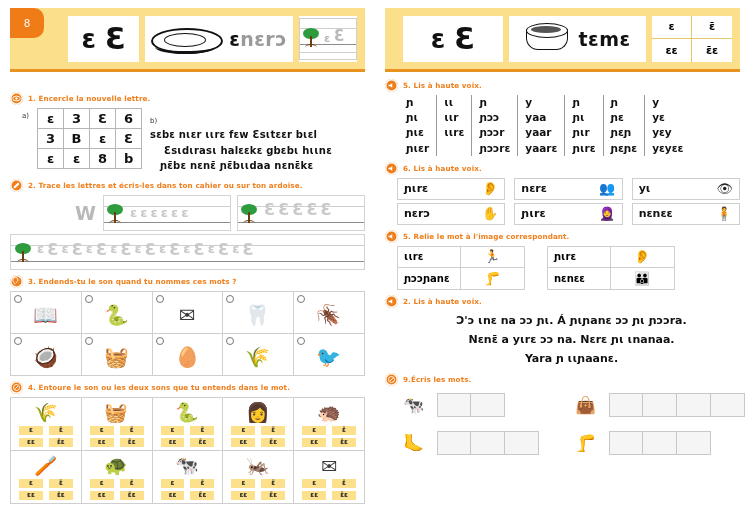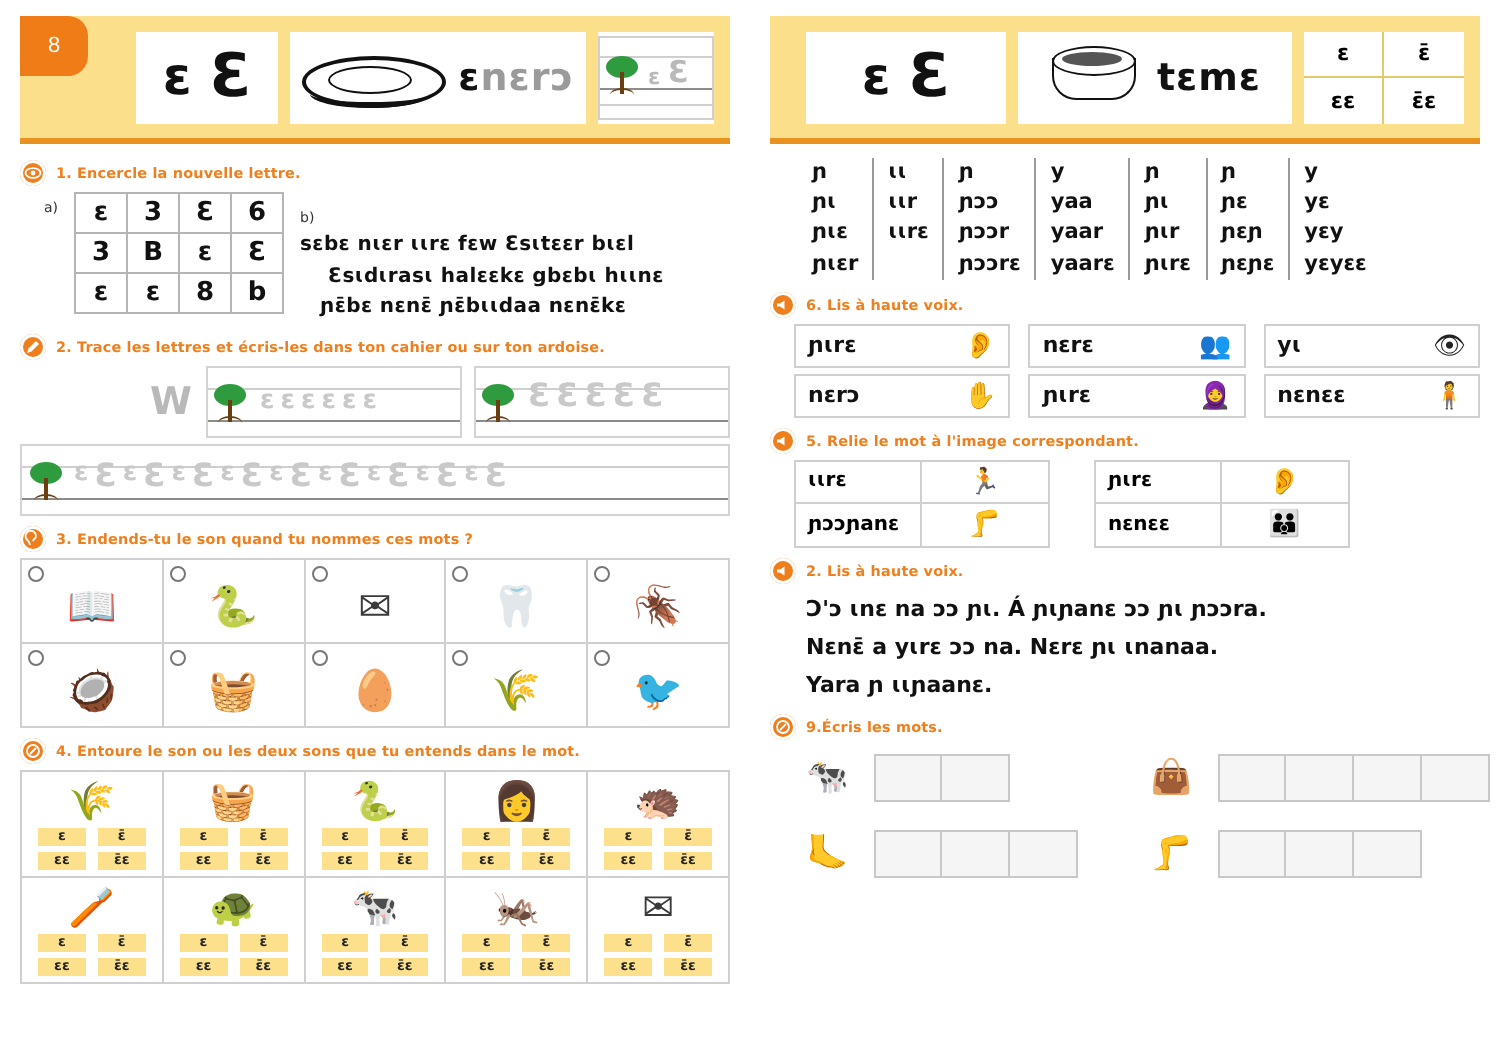--- a/index.html
+++ b/index.html
@@ -121,21 +121,21 @@
 
   .match{display:flex;gap:22px;padding-left:12px;}
   .mgrp{display:flex;}
   .mcol{display:flex;flex-direction:column;}
   .mcell{border:1px solid #cfcfcf;width:64px;height:22px;box-sizing:border-box;
          display:flex;align-items:center;padding-left:6px;font-size:10px;font-weight:bold;background:#fff;}
   .mcell.pic{justify-content:center;padding-left:0;font-size:13px;}
   .mcell+.mcell{border-top:none;}
   .mcol+.mcol .mcell{border-left:none;}
 
-  .read8{padding-left:18px;font-size:11px;line-height:1.75;color:#111;font-weight:bold;}
+  .read8{padding-left:18px;font-size:11px;line-height:1.75;color:#111;font-weight:bold;text-align:center;}
 
   .ex9wrap{display:flex;gap:30px;padding-left:12px;margin-top:4px;}
   .ex9col{display:flex;flex-direction:column;gap:8px;}
   .ex9row{display:flex;align-items:center;gap:6px;}
   .ex9pic{width:34px;height:30px;display:flex;align-items:center;justify-content:center;font-size:17px;color:#333;}
   .ex9boxes{display:flex;}
   .ex9boxes span{width:34px;height:24px;border:1px solid #c8c8c8;background:#f5f5f5;box-sizing:border-box;}
   .ex9boxes span+span{border-left:none;}
 </style>
 </head>
@@ -169,21 +169,21 @@
               <span class="crown"></span>
               <span class="trunk"></span>
               <span class="root"></span>
             </span>
           <span class="ghost" style="left:24px;top:13px;font-size:11px">ɛ</span>
           <span class="ghost" style="left:34px;top:8px;font-size:15px">Ɛ</span>
         </span>
       </div>
     </div>
 
-    <div class="ex" style="margin-top:8px">
+    <div class="ex" style="margin-top:20px">
       <div class="exhead">
         <span class="badge">
           <svg width="9" height="9" viewBox="0 0 12 12">
               <ellipse cx="6" cy="6" rx="5" ry="3.2" fill="none" stroke="#fff" stroke-width="1.2"></ellipse>
               <circle cx="6" cy="6" r="1.6" fill="#fff"></circle>
             </svg>
         </span>
         <span class="extitle">1. Encercle la nouvelle lettre.</span>
       </div>
       <div class="ex1row">
@@ -474,20 +474,28 @@
       </div>
       <div class="hgrid">
         <div>ɛ</div>
         <div>ɛ̄</div>
         <div>ɛɛ</div>
         <div>ɛ̄ɛ</div>
       </div>
     </div>
 
     <div class="ex" style="margin-top:7px">
+      <div class="exhead">
+        <span class="badge">
+          <svg width="9" height="9" viewBox="0 0 12 12">
+              <path d="M2 5h2l3-2v6L4 7H2z" fill="#fff"></path>
+            </svg>
+        </span>
+        <span class="extitle">5. Lis à haute voix.</span>
+      </div>
       <div class="tbl5" id="ex5tbl">
           <div class="col5">
             <div>ɲ</div>
             <div>ɲɩ</div>
             <div>ɲɩɛ</div>
             <div>ɲɩɛr</div>
           </div>
           <div class="col5">
             <div>ɩɩ</div>
             <div>ɩɩr</div>

